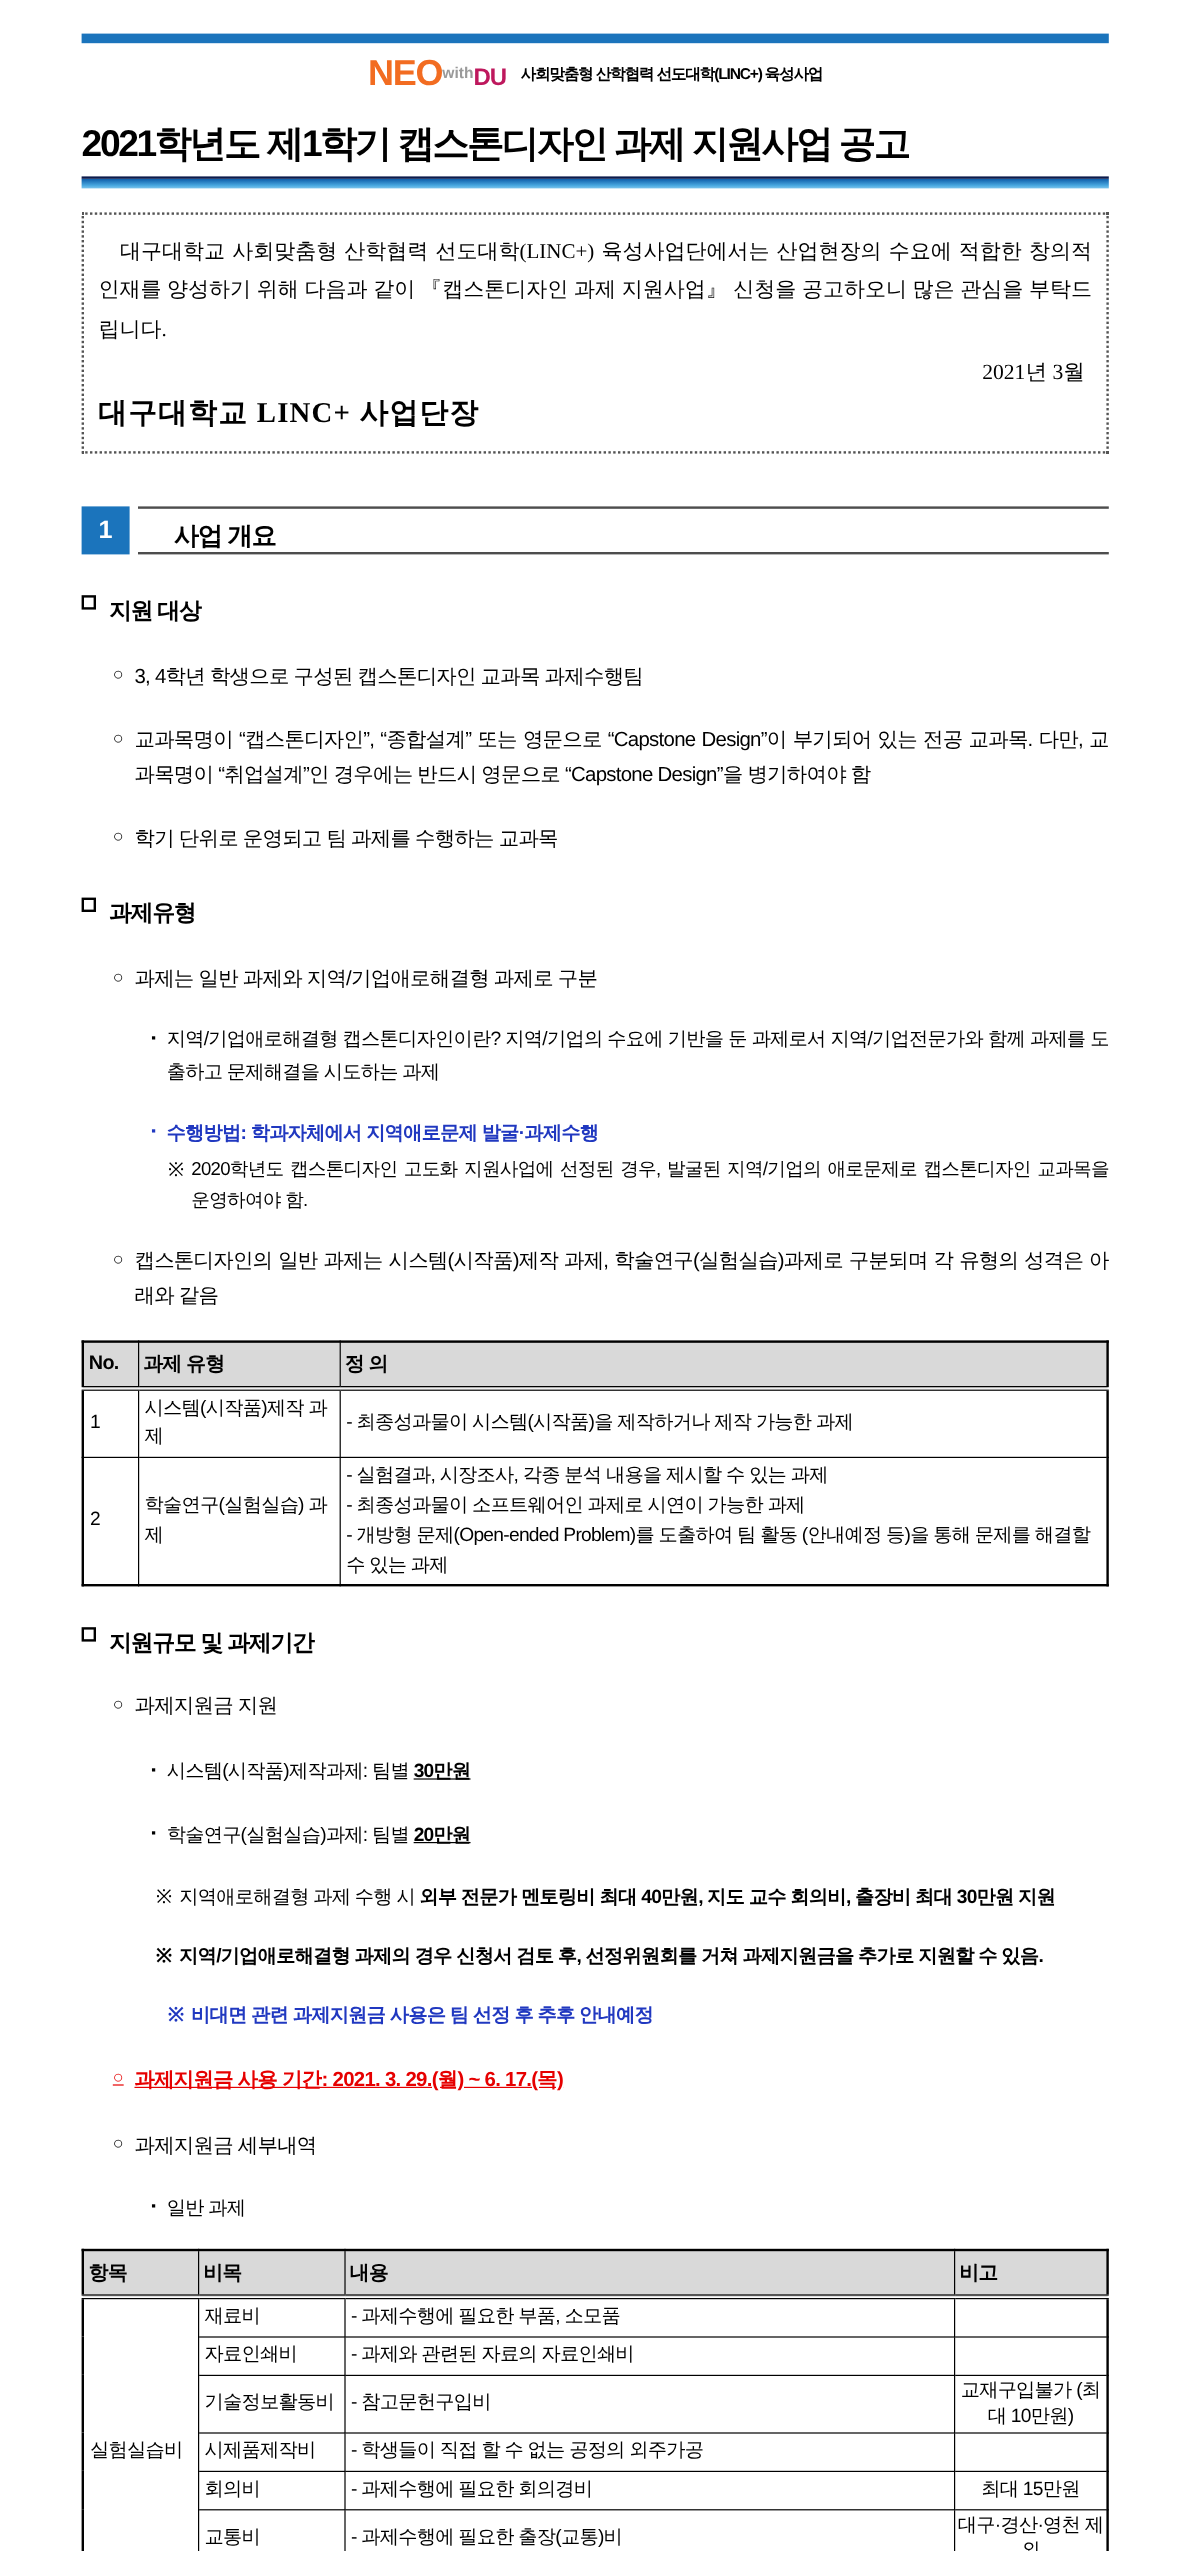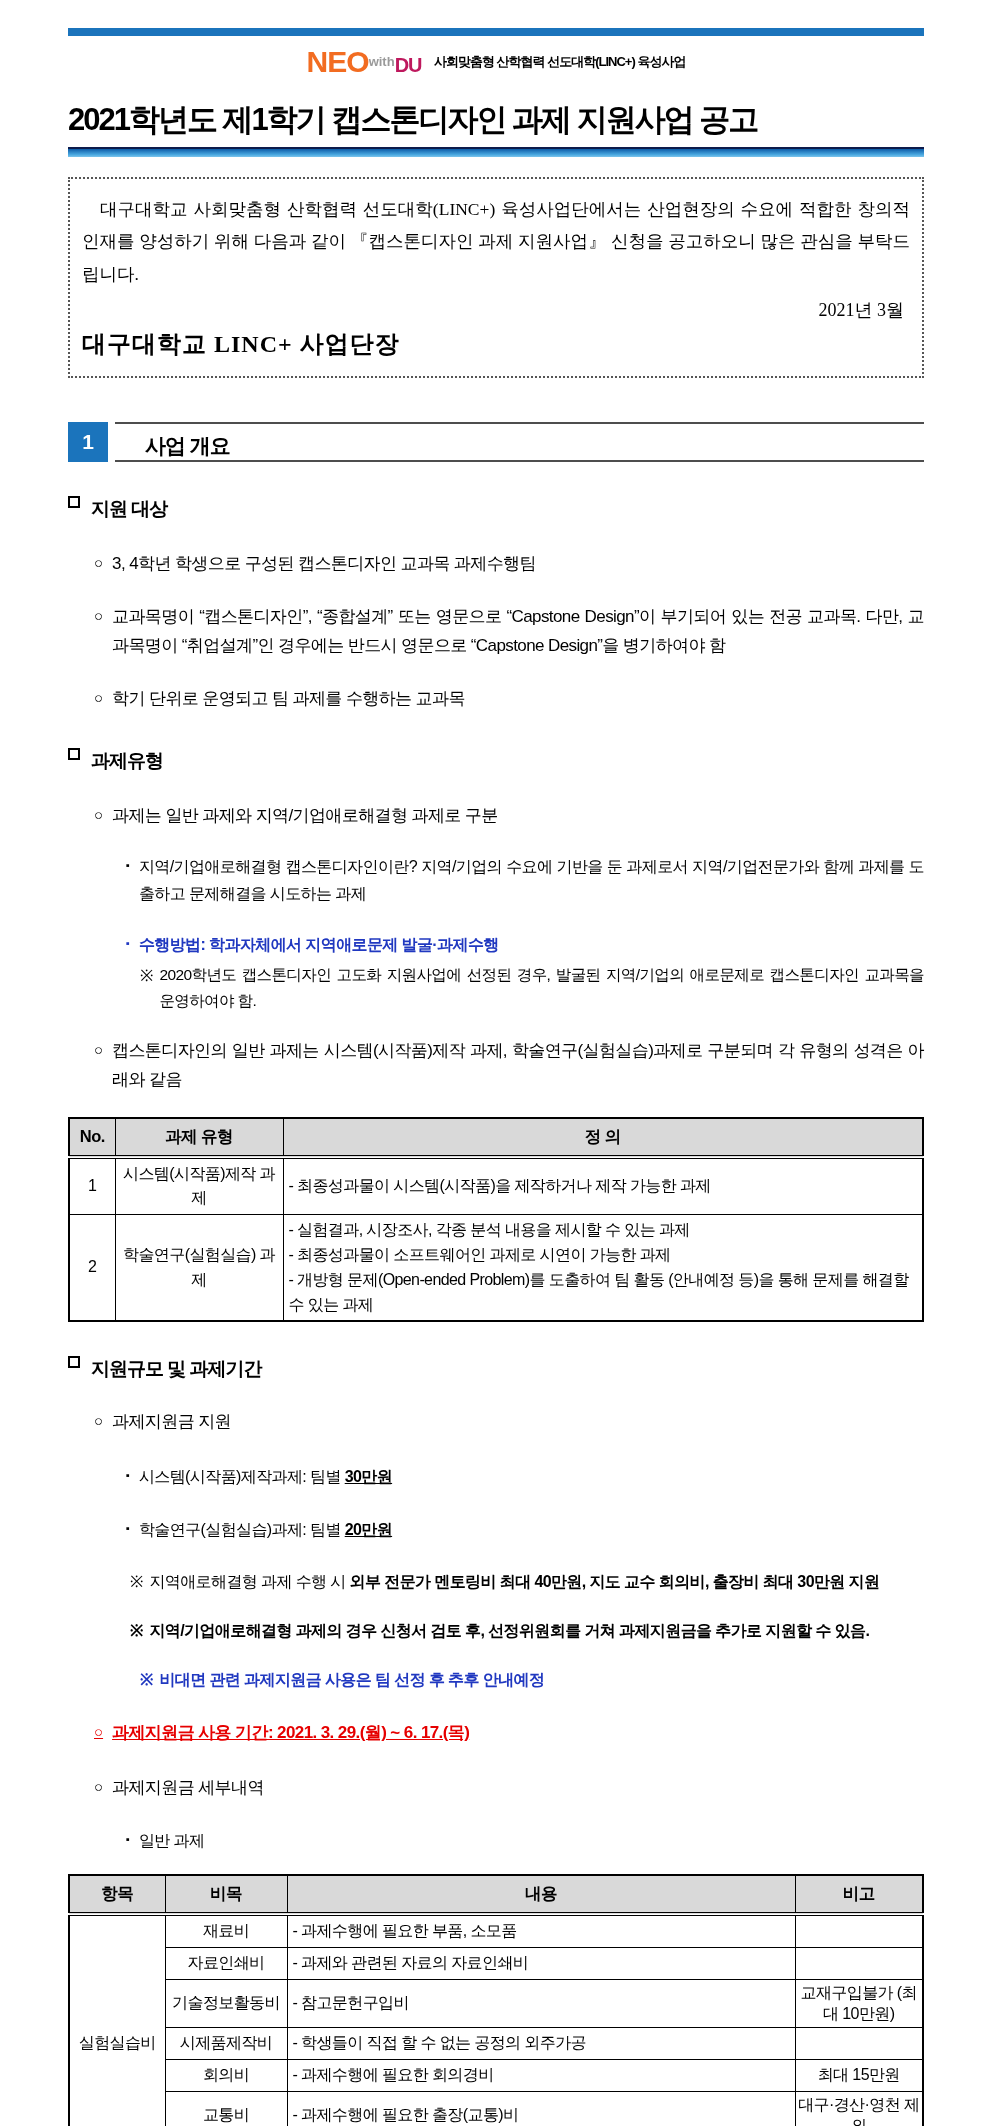--- a/index.html
+++ b/index.html
@@ -69,21 +69,21 @@
   .blue { color:#2038c0; }
   .red { color:#e60000; }
   .red-line { text-decoration:underline; }
 
   
   table { border-collapse:collapse; width:100%; border:2px solid #000;
     font-size:16px; letter-spacing:-0.6px; }
   th { background:#d9d9d9; border:1px solid #000; border-bottom:4px double #000;
     font-weight:bold; padding:7px 4px; font-size:16.5px; }
   td { border:1px solid #000; padding:3px 5px; vertical-align:middle; line-height:1.55; }
-  .c { text-align:center; }
+  .c { text-align:left; }
   table.t1 { margin-top:22px; }
   table.t1 col.no { width:46px; } table.t1 col.type { width:168px; }
   table.t2 { margin-top:20px; }
   table.t2 col.cat { width:96px; } table.t2 col.item { width:122px; }
   table.t2 col.note { width:128px; }
   .def-line { text-align:left; }
   .t2-note { text-align:center; line-height:1.35; padding:2px 2px; }
 </style>
 </head>
 <body>

